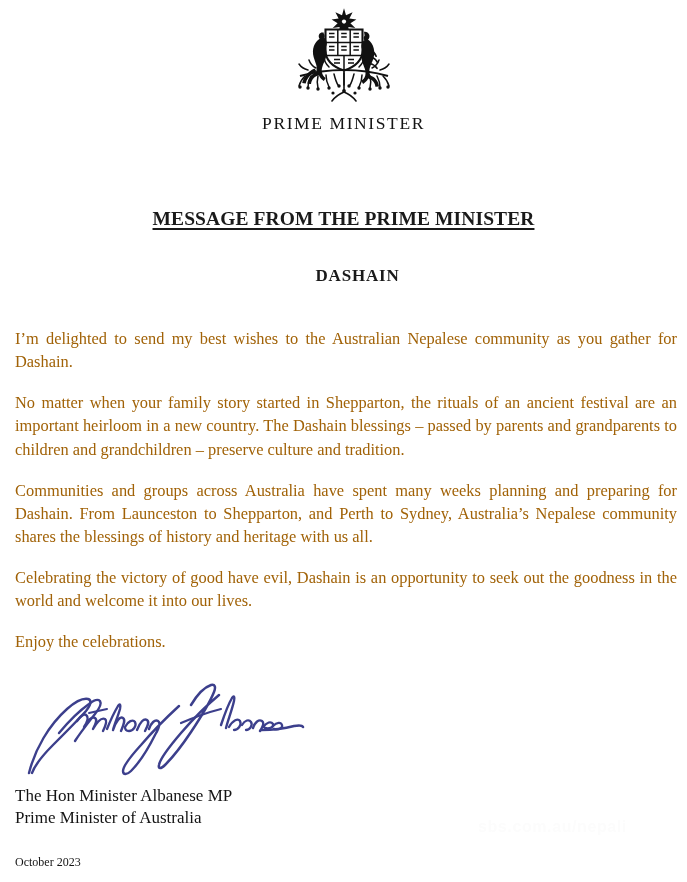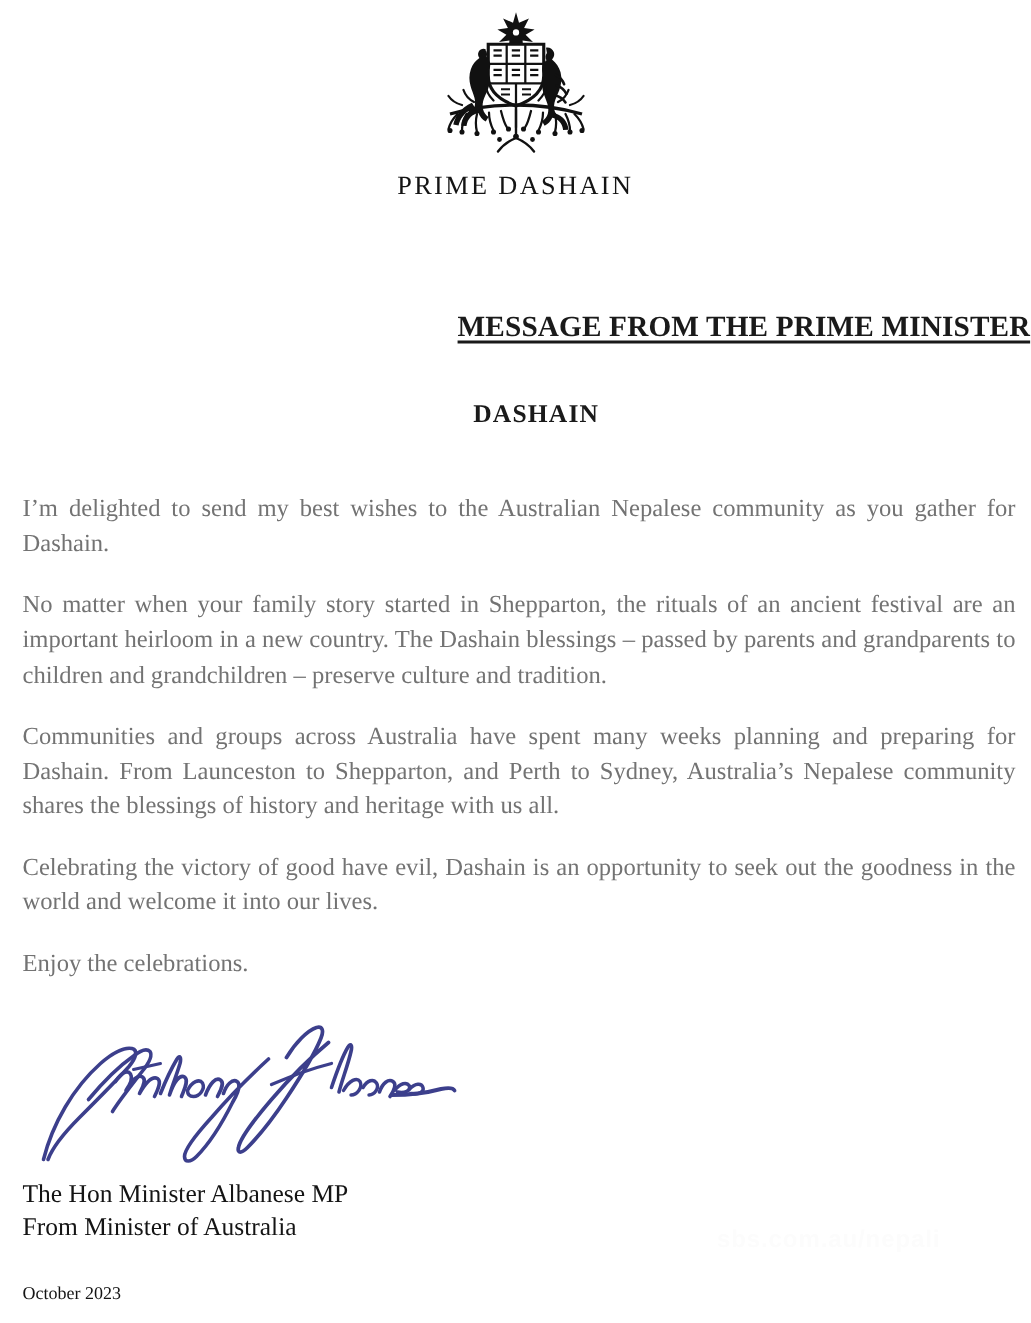--- a/index.html
+++ b/index.html
@@ -38,21 +38,21 @@
     font-family: "Liberation Serif", "DejaVu Serif", serif;
     font-size: 17.5px;
     letter-spacing: 1.6px;
     color: #141414;
     margin-top: 11px;
     font-weight: 400;
   }
 
   
   .heading-main {
-    text-align: right;
+    text-align: center;
     font-size: 19.5px;
     font-weight: bold;
     letter-spacing: 0.1px;
     text-decoration: underline;
     text-underline-offset: 3px;
     text-decoration-thickness: 1.6px;
     margin-top: 74px;
   }
   .heading-sub {
     text-align: center;
@@ -67,21 +67,21 @@
   .body-wrap {
     margin: 0 10px 0 15px;
     padding-top: 41px;
   }
   .para {
     font-size: 16.4px;
     line-height: 1.41;
     text-align: justify;
     text-justify: inter-word;
     margin: 0 0 18px 0;
-    color: #737373;
+    color: #a16207;
   }
   .para:last-child { margin-bottom: 0; }
 
   
   .sig-area {
     margin: 20px 0 0 15px;
     width: 300px;
     height: 104px;
     line-height: 0;
   }
@@ -195,21 +195,21 @@
             <circle cx="60" cy="85" r="1.9"></circle>
               <circle cx="49" cy="87" r="1.6"></circle>
             <circle cx="71" cy="87" r="1.6"></circle>
           </g>
 
           <path d="M60 64 v22 M60 86 c-5 2 -9 5 -12 9 M60 86 c5 2 9 5 12 9" stroke="#111111" stroke-width="1.6" fill="none" stroke-linecap="round"></path>
         </g>
       </svg>
     </div>
 
-    <div class="dept-title">PRIME DASHAIN</div>
+    <div class="dept-title">PRIME MINISTER</div>
   </div>
 
   <div class="heading-main">MESSAGE FROM THE PRIME MINISTER</div>
 
   <div class="heading-sub">DASHAIN</div>
 
   <div class="body-wrap">
     <p class="para">I’m delighted to send my best wishes to the Australian Nepalese community as you gather for Dashain.</p>
     <p class="para">No matter when your family story started in Shepparton, the rituals of an ancient festival are an important heirloom in a new country. The Dashain blessings – passed by parents and grandparents to children and grandchildren – preserve culture and tradition.</p>
     <p class="para">Communities and groups across Australia have spent many weeks planning and preparing for Dashain. From Launceston to Shepparton, and Perth to Sydney, Australia’s Nepalese community shares the blessings of history and heritage with us all.</p>
@@ -257,20 +257,20 @@
         <path d="M248 54 C252 49 256 48 258 51 C259 54 255 56 250 55" stroke-width="2.3"></path>
         <path d="M258 53 C262 49 266 49 267 52 C268 55 264 57 259 56" stroke-width="2.3"></path>
 
         <path d="M246 57 C256 57 268 56 279 53 C284 52 287 52 288 54" stroke-width="2.6"></path>
       </g>
     </svg>
   </div>
 
   <div class="sign-block">
     <div class="sign-line">The Hon Minister Albanese MP</div>
-    <div class="sign-line">From Minister of Australia</div>
+    <div class="sign-line">Prime Minister of Australia</div>
   </div>
 
   <div class="date-line">October 2023</div>
 
   <div class="watermark">sbs.com.au/nepali</div>
 
 </div>
 
 </body></html>

